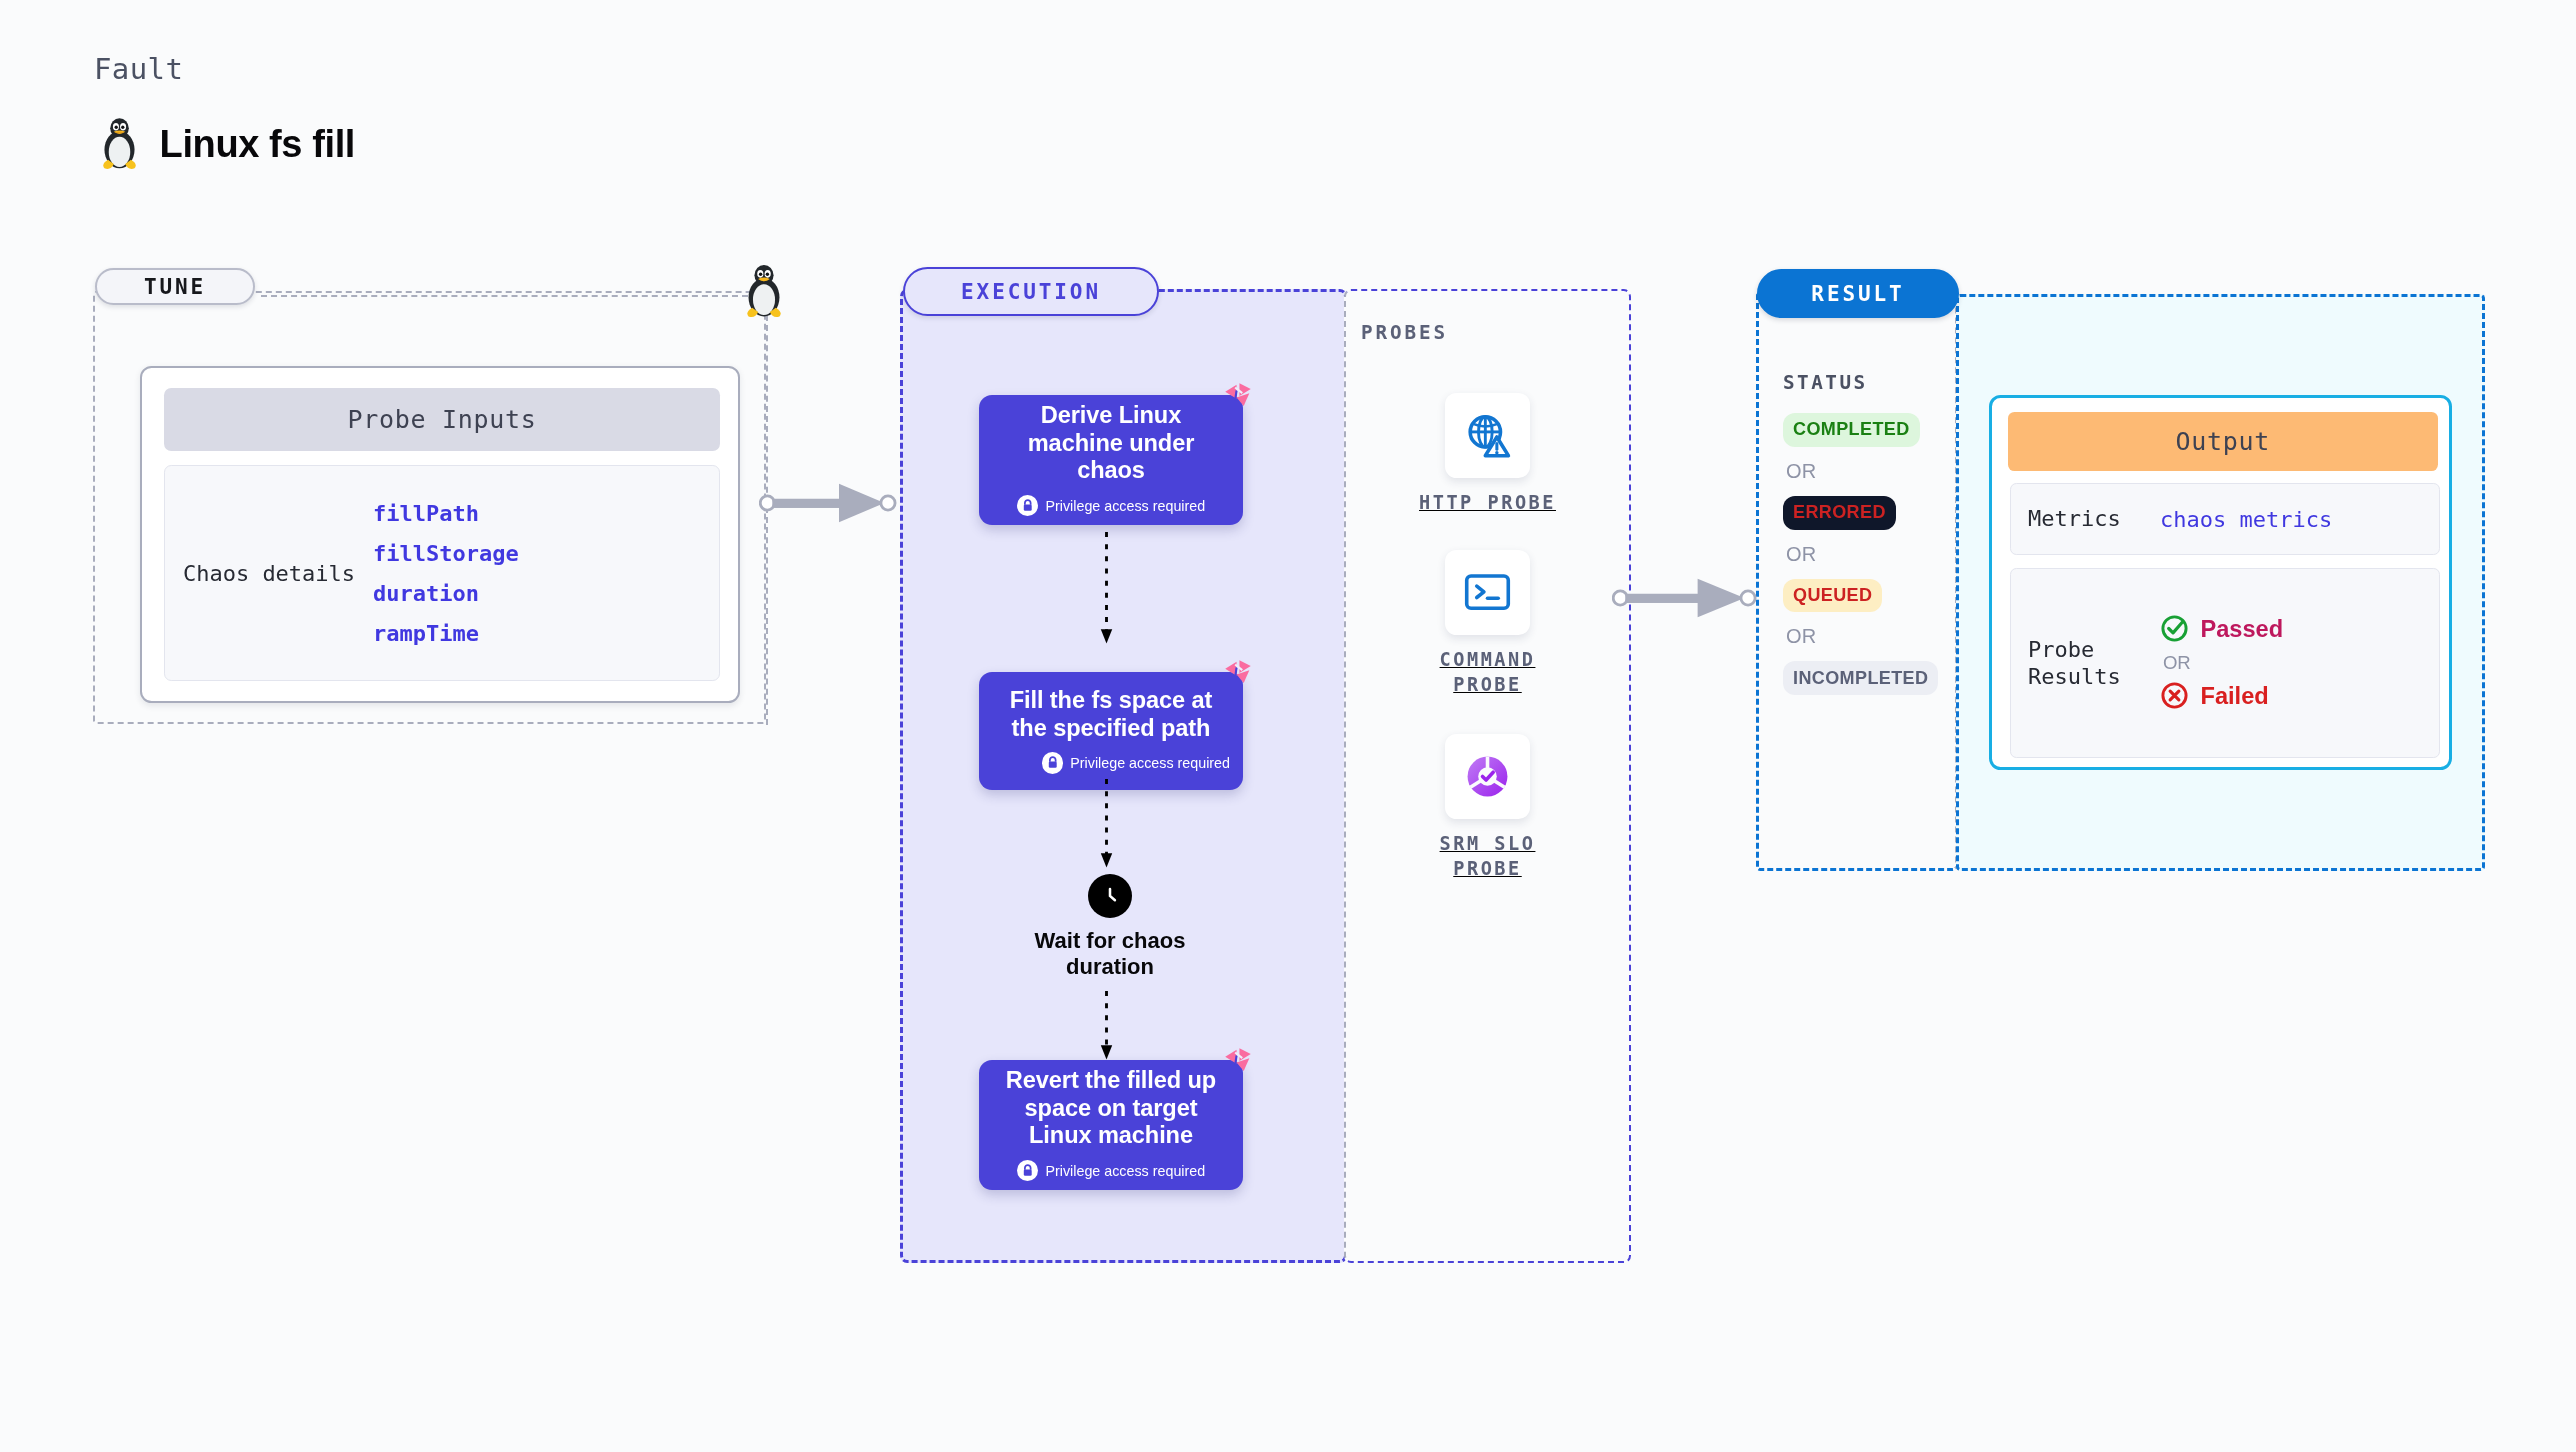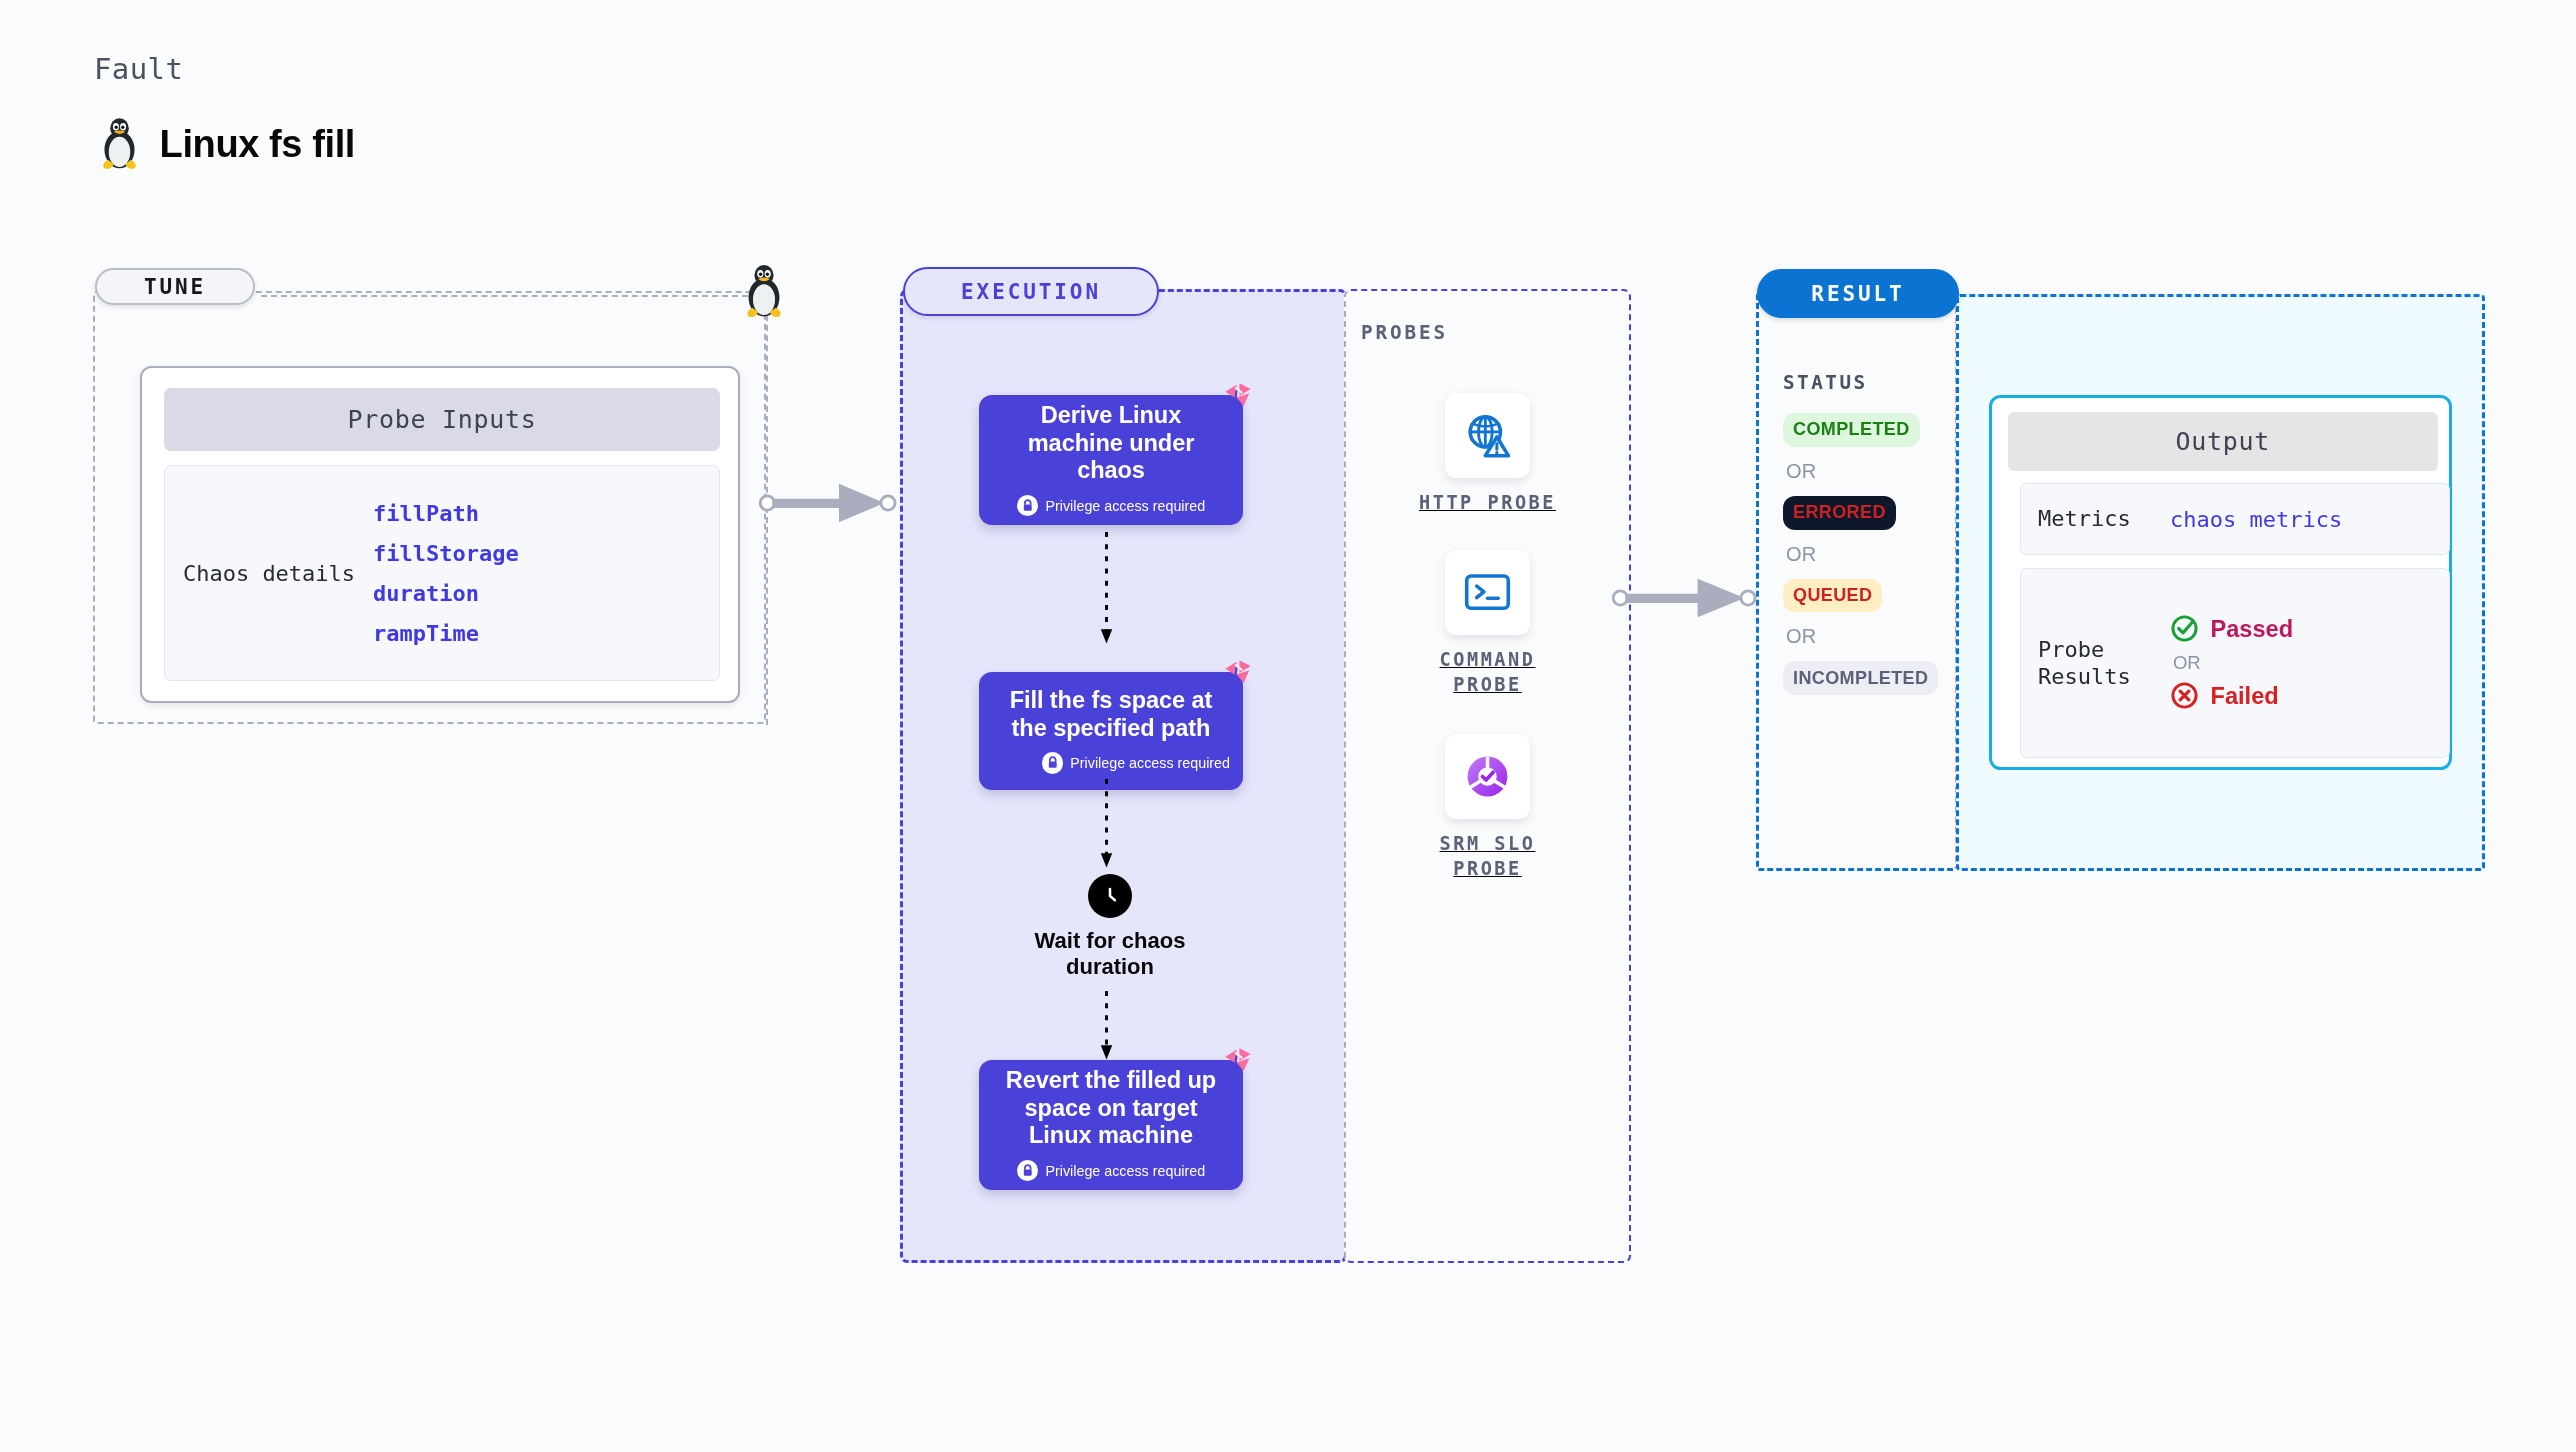--- a/index.html
+++ b/index.html
@@ -241,27 +241,27 @@
   
   .output-card {
     position: absolute; left: 1989px; top: 395px;
     width: 463px; height: 375px;
     background: #ffffff; border: 3.6px solid #18aee4;
     border-radius: 11.5px;
   }
   .out-header {
     position: absolute; left: 15.8px; top: 14.3px;
     width: 430px; height: 59px;
-    background: #e5e5e5; border-radius: 6.4px;
+    background: #fdba74; border-radius: 6.4px;
     display: flex; align-items: center; justify-content: center;
     font-family: "DejaVu Sans Mono", monospace;
     font-size: 25px; color: #3e4252; letter-spacing: 0.7px;
   }
   .out-row {
-    position: absolute; left: 28px; width: 430px;
+    position: absolute; left: 18px; width: 430px;
     background: #f7f8fb; border: 1.4px solid #e3e5ee;
     border-radius: 6.4px; display: flex; align-items: center;
   }
   .out-metrics { top: 85px; height: 72px; }
   .out-probes  { top: 170px; height: 190px; }
   .out-key {
     width: 149px; padding-left: 17px;
     font-family: "DejaVu Sans Mono", monospace;
     font-size: 22px; color: #272a33; line-height: 1.25;
   }

